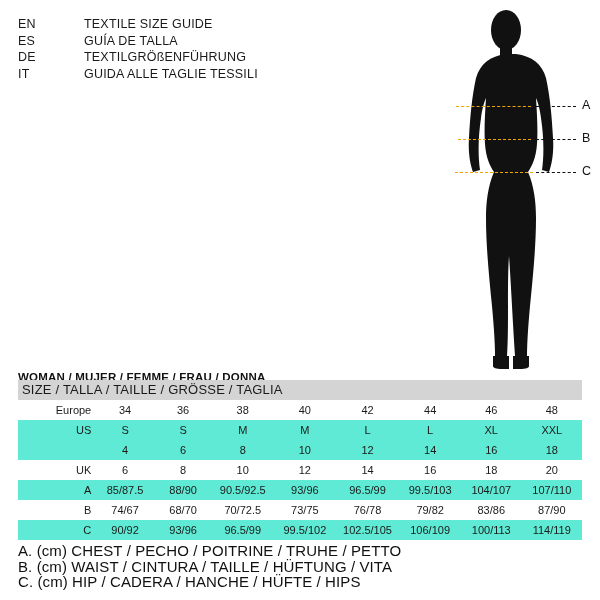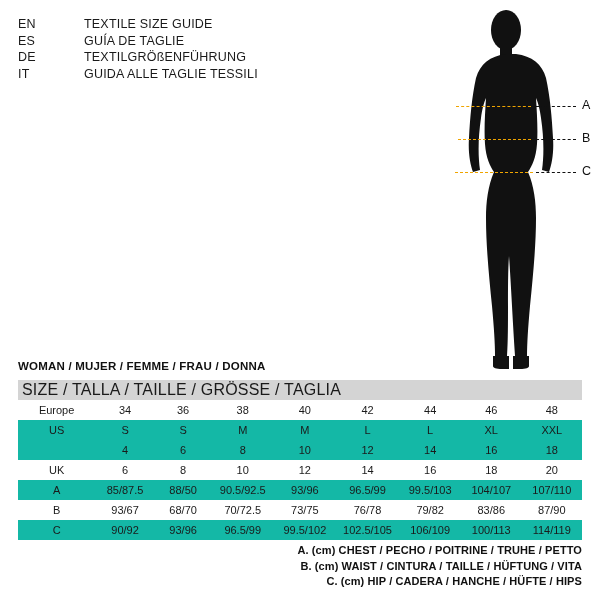--- a/index.html
+++ b/index.html
@@ -71,21 +71,21 @@
     position: absolute;
     font-size: 12.5px;
     color: #111;
     font-family: "Liberation Sans", sans-serif;
   }
 
   
   .woman-label {
     position: absolute;
     left: 18px;
-    top: 360px;
+    top: 371px;
     font-size: 11.5px;
     font-weight: bold;
     letter-spacing: 0.2px;
     color: #111;
   }
   table.size-table {
     position: absolute;
     left: 18px;
     top: 380px;
     width: 564px;
@@ -93,70 +93,69 @@
     font-size: 11px;
     color: #1a1a1a;
   }
   table.size-table td {
     padding: 2px 4px;
     height: 16px;
     line-height: 14px;
   }
   .row-head td {
     background: #d4d4d4;
-    font-size: 16px;
+    font-size: 13px;
     font-weight: normal;
     letter-spacing: 0.2px;
     height: 18px;
   }
   .row-shaded td {
-    background: #14b8a6;
+    background: #5eead4;
   }
   .row-plain td {
     background: #ffffff;
   }
   .col-label {
     width: 86px;
-    text-align: center;
+    text-align: right;
     padding-left: 4px;
   }
   .cell {
     text-align: center;
     width: 59px;
   }
 
   
   .notes {
     position: absolute;
     left: 18px;
     top: 543px;
     width: 564px;
   }
   .note {
-    font-size: 11px;
-    font-weight: bold;
+    font-size: 15px;
+    font-weight: normal;
     line-height: 15.5px;
     letter-spacing: 0.1px;
     color: #111;
-    text-align: right;
   }
 </style>
 </head>
 <body>
 
 <div class="page">
 
   <div class="lang-block">
     <div class="lang-row">
       <span class="lang-code">EN</span>
       <span class="lang-title">TEXTILE SIZE GUIDE</span>
     </div>
     <div class="lang-row">
       <span class="lang-code">ES</span>
-      <span class="lang-title">GUÍA DE TAGLIE</span>
+      <span class="lang-title">GUÍA DE TALLA</span>
     </div>
     <div class="lang-row">
       <span class="lang-code">DE</span>
       <span class="lang-title">TEXTILGRÖßENFÜHRUNG</span>
     </div>
     <div class="lang-row">
       <span class="lang-code">IT</span>
       <span class="lang-title">GUIDA ALLE TAGLIE TESSILI</span>
     </div>
   </div>
@@ -270,32 +269,32 @@
         <td class="cell">12</td>
         <td class="cell">14</td>
         <td class="cell">16</td>
         <td class="cell">18</td>
         <td class="cell">20</td>
       </tr>
 
       <tr class="row-shaded">
         <td class="col-label">A</td>
         <td class="cell">85/87.5</td>
-        <td class="cell">88/50</td>
+        <td class="cell">88/90</td>
         <td class="cell">90.5/92.5</td>
         <td class="cell">93/96</td>
         <td class="cell">96.5/99</td>
         <td class="cell">99.5/103</td>
         <td class="cell">104/107</td>
         <td class="cell">107/110</td>
       </tr>
 
       <tr class="row-plain">
         <td class="col-label">B</td>
-        <td class="cell">93/67</td>
+        <td class="cell">74/67</td>
         <td class="cell">68/70</td>
         <td class="cell">70/72.5</td>
         <td class="cell">73/75</td>
         <td class="cell">76/78</td>
         <td class="cell">79/82</td>
         <td class="cell">83/86</td>
         <td class="cell">87/90</td>
       </tr>
 
       <tr class="row-shaded">

